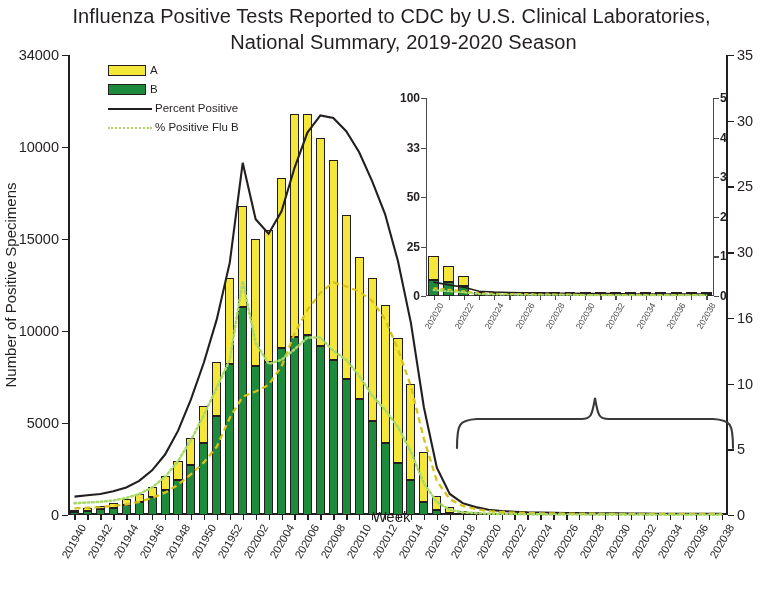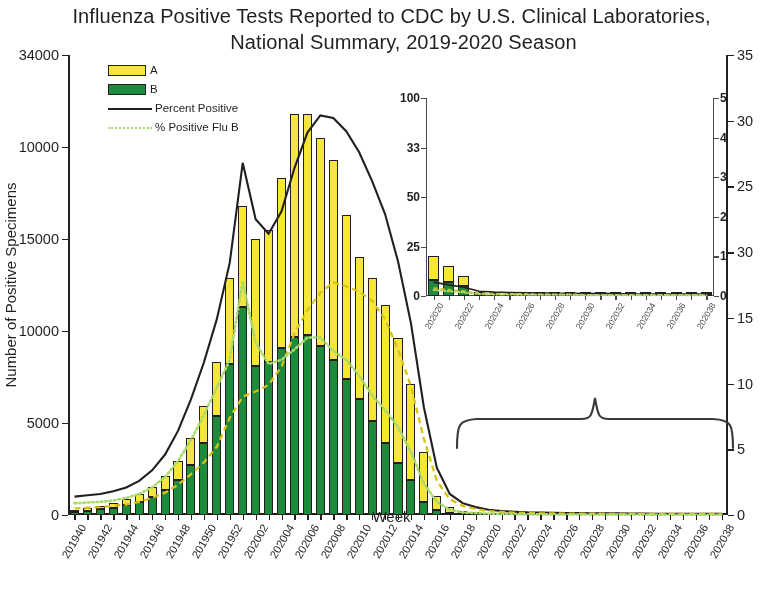--- a/index.html
+++ b/index.html
@@ -374,21 +374,21 @@
       <div class="ylab" style="top: 92px;">10000</div>
       <div class="tick tick-l" style="top: 0px;"></div>
       <div class="ylab" style="top: 0px;">34000</div>
       <div class="tick tick-r" style="top: 460px;"></div>
       <div class="ylab-r" style="top: 460px;">0</div>
       <div class="tick tick-r" style="top: 394.286px;"></div>
       <div class="ylab-r" style="top: 394.286px;">5</div>
       <div class="tick tick-r" style="top: 328.571px;"></div>
       <div class="ylab-r" style="top: 328.571px;">10</div>
       <div class="tick tick-r" style="top: 262.857px;"></div>
-      <div class="ylab-r" style="top: 262.857px;">15</div>
+      <div class="ylab-r" style="top: 262.857px;">16</div>
       <div class="tick tick-r" style="top: 197.143px;"></div>
       <div class="ylab-r" style="top: 197.143px;">30</div>
       <div class="tick tick-r" style="top: 131.429px;"></div>
       <div class="ylab-r" style="top: 131.429px;">25</div>
       <div class="tick tick-r" style="top: 65.7143px;"></div>
       <div class="ylab-r" style="top: 65.7143px;">30</div>
       <div class="tick tick-r" style="top: 0px;"></div>
       <div class="ylab-r" style="top: 0px;">35</div>
       <div class="tick tick-b" style="left: 6.47059px;"></div>
       <div class="xlab" style="left: 10.4706px;">201940</div>

